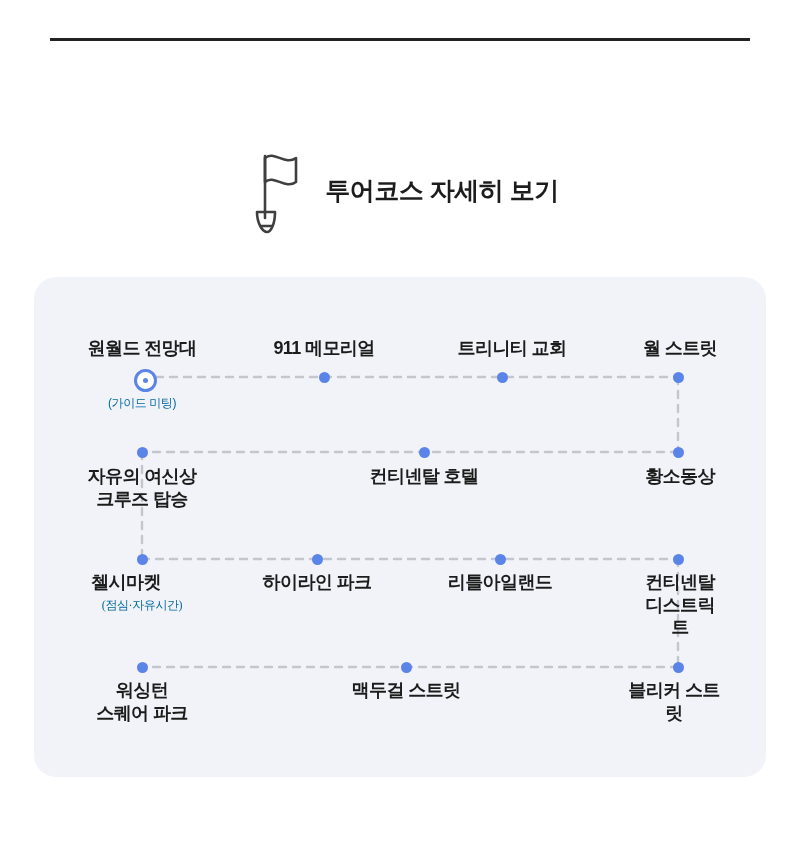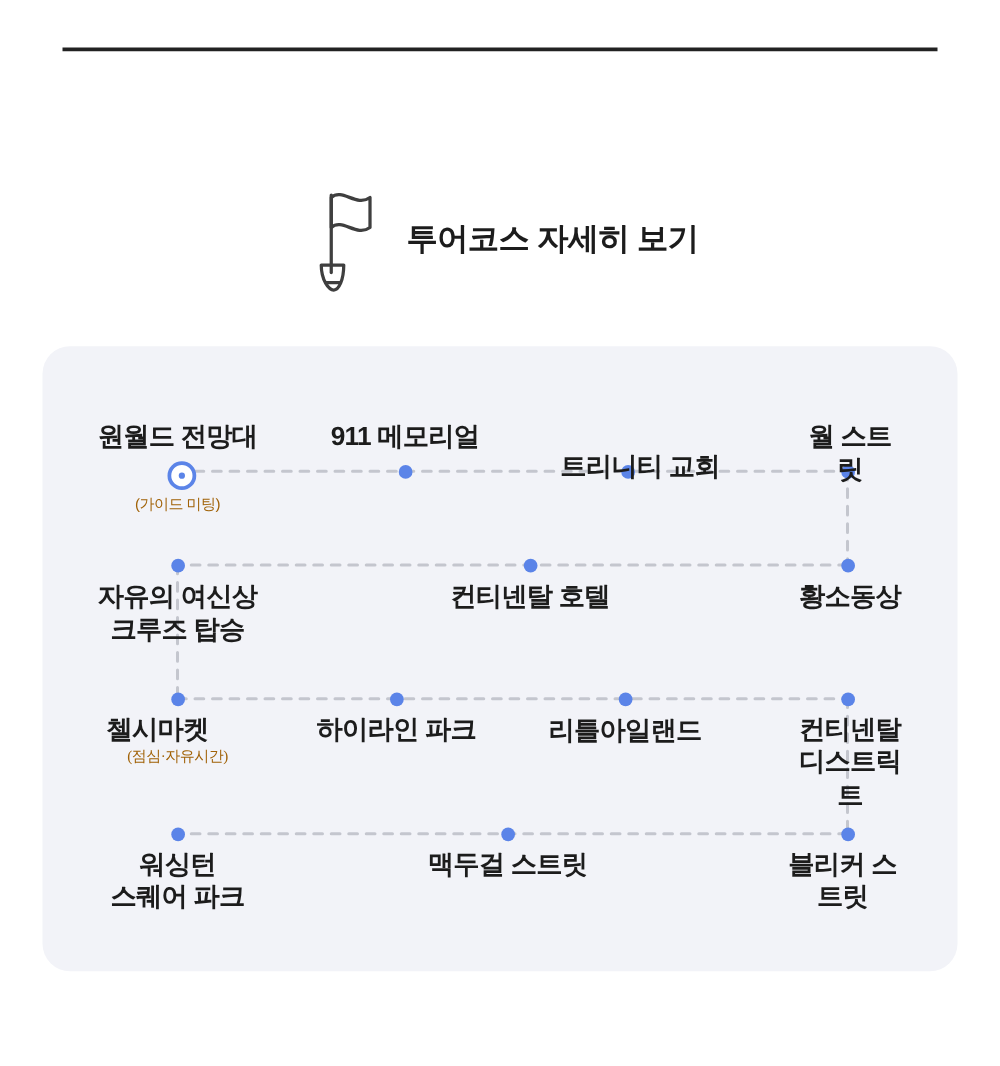--- a/index.html
+++ b/index.html
@@ -93,34 +93,34 @@
     height: 5px;
     margin-left: -2.5px;
     margin-top: -2.5px;
     border-radius: 50%;
     background: #5b84e8;
   }
 
   .lbl {
     position: absolute;
     text-align: center;
-    font-size: 21px;
+    font-size: 18px;
     font-weight: bold;
     color: #1c1c1c;
     letter-spacing: -0.6px;
     line-height: 1.25;
     transform: translateX(-50%);
     white-space: pre-line;
   }
   .sub {
     position: absolute;
     text-align: center;
     font-size: 12px;
     font-weight: normal;
-    color: #a16207;
+    color: #0369a1;
     letter-spacing: -0.4px;
     transform: translateX(-50%);
     white-space: nowrap;
   }
 </style>
 </head>
 <body>
 
 <div class="top-rule"></div>
 
@@ -159,21 +159,21 @@
   </svg>
 
   <div class="node start" style="left:108px; top:100px;"></div>
   <div class="lbl" style="left:108px; top:60px;">원월드 전망대</div>
   <div class="sub" style="left:108px; top:118px;">(가이드 미팅)</div>
 
   <div class="node" style="left:290px; top:100px;"></div>
   <div class="lbl" style="left:290px; top:60px;">911 메모리얼</div>
 
   <div class="node" style="left:468px; top:100px;"></div>
-  <div class="lbl" style="left:478px; top:60px;margin-top:24px;">트리니티 교회</div>
+  <div class="lbl" style="left:478px; top:60px;">트리니티 교회</div>
 
   <div class="node" style="left:644px; top:100px;"></div>
   <div class="lbl" style="left:646px; top:60px;">월 스트릿</div>
 
   <div class="node" style="left:108px; top:175px;"></div>
   <div class="lbl" style="left:108px; top:188px;">자유의 여신상
 크루즈 탑승</div>
 
   <div class="node" style="left:390px; top:175px;"></div>
   <div class="lbl" style="left:390px; top:188px;">컨티넨탈 호텔</div>

